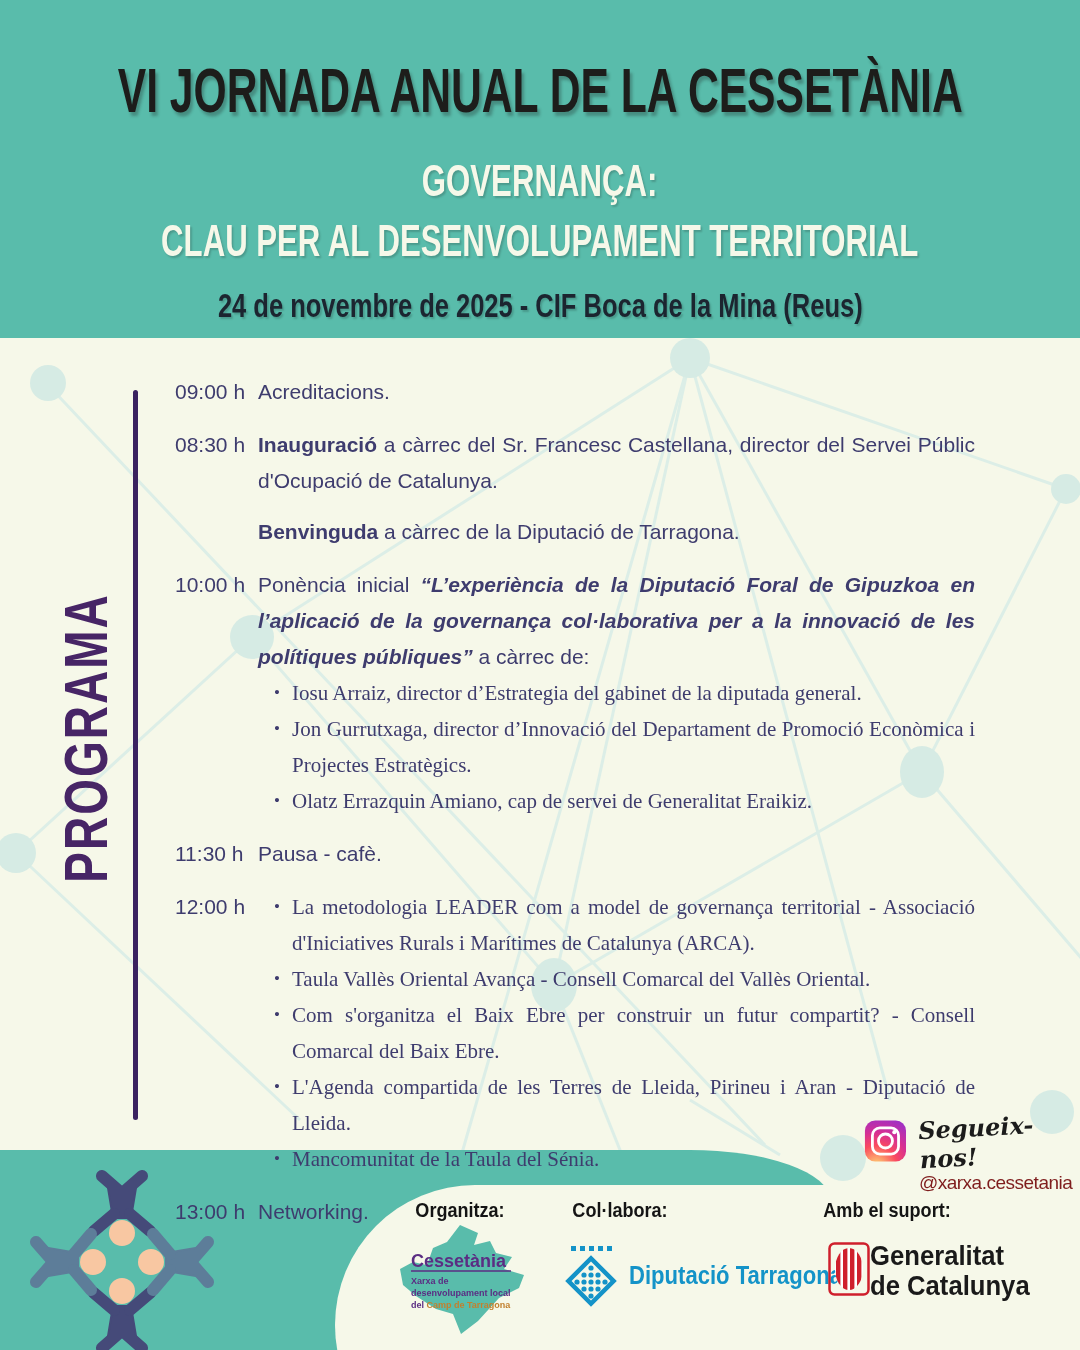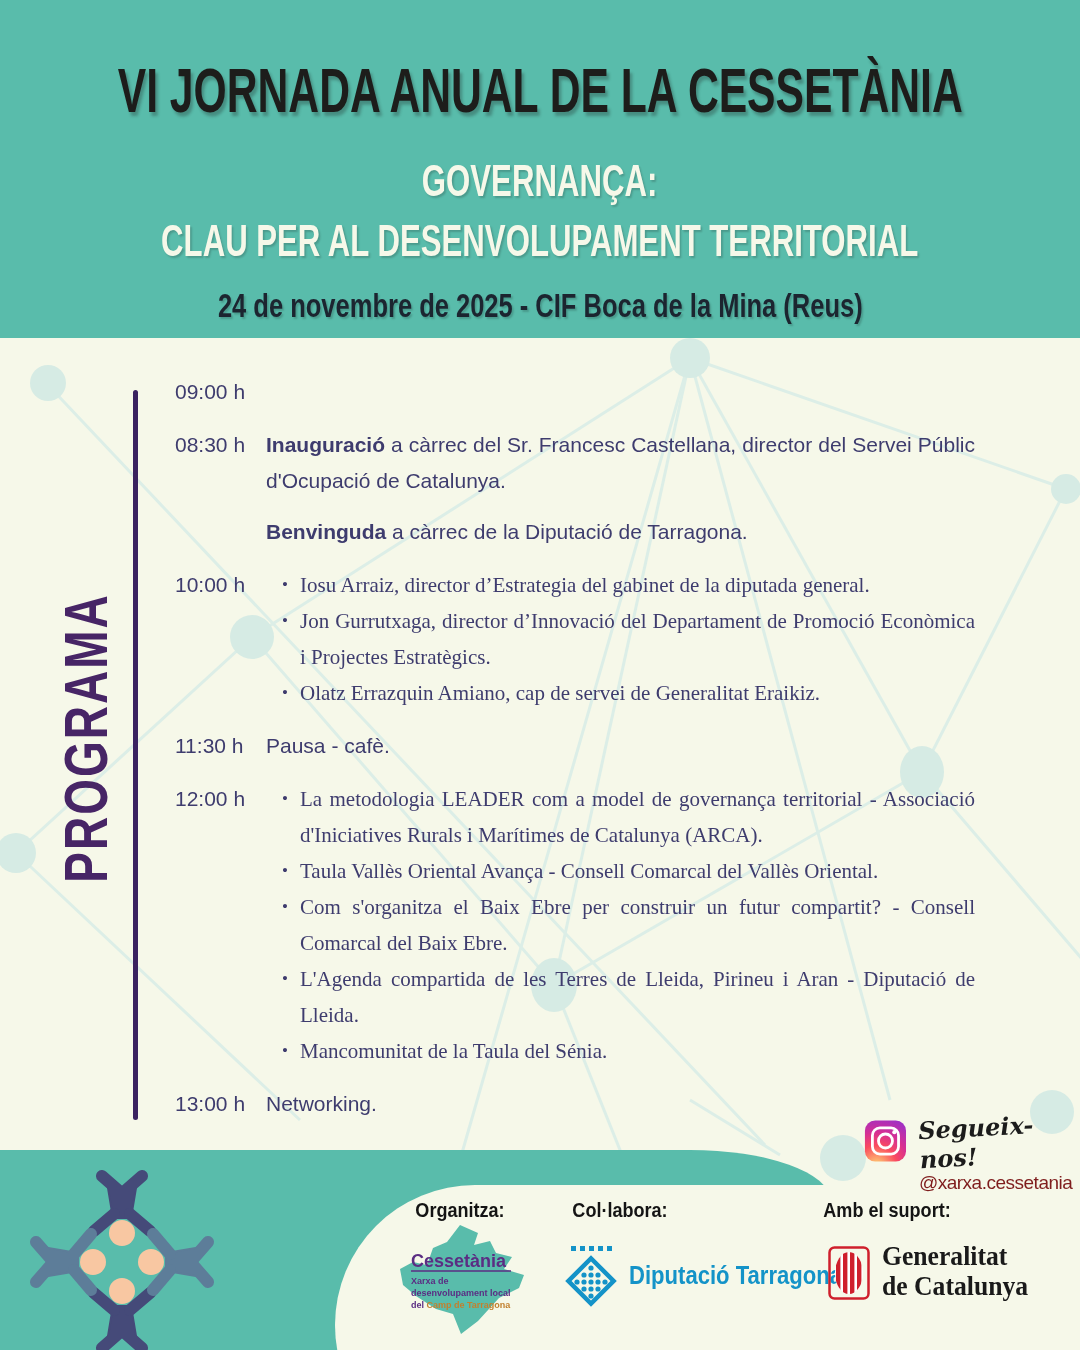--- a/index.html
+++ b/index.html
@@ -42,21 +42,21 @@
     white-space:nowrap;
   }
   .timeline-bar{
     position:absolute;left:133px;top:390px;width:5px;height:730px;
     background:#3a2260;border-radius:3px;z-index:3;
   }
   .program{
     position:absolute;left:175px;top:374px;width:800px;z-index:3;
     color:#3e3c6e;font-size:21px;line-height:36px;
   }
-  .row{display:flex;margin-bottom:17px;gap:8px;}
+  .row{display:flex;margin-bottom:17px;}
   .time{flex:0 0 83px;white-space:nowrap;}
   .content{flex:1;text-align:justify;}
   .content p{margin:0;}
   .content p + p{margin-top:15px;}
   b{font-weight:700;}
   .quote{font-weight:700;font-style:italic;}
   ul.bullets{list-style:none;margin:0;padding:0 0 0 16px;font-family:Liberation Serif, serif;}
   ul.bullets li{position:relative;padding-left:18px;text-align:justify;}
   ul.bullets li::before{
     content:"•";position:absolute;left:0;top:0;font-size:17px;color:#3e3c6e;
@@ -92,21 +92,21 @@
   .logo-diputacio{
     position:absolute;left:563px;top:1244px;z-index:4;
     display:flex;align-items:center;gap:10px;
   }
   .dipu-text{
     font-size:24px;font-weight:700;color:#1493c8;white-space:nowrap;
     transform:scale(0.92,1.05);transform-origin:left center;
   }
   .logo-generalitat{
     position:absolute;left:828px;top:1242px;z-index:4;
-    display:flex;align-items:flex-end;gap:12px;font-family:Liberation Serif, serif;
+    display:flex;align-items:flex-start;
   }
   .gene-text{
     font-size:27px;line-height:29px;font-weight:700;color:#1a1a1a;
     white-space:nowrap;transform:scale(0.95,1.05);transform-origin:left center;
   }
 </style>
 </head>
 <body>
 
 <div class="poster">
@@ -149,33 +149,35 @@
     <div class="banner-date">24 de novembre de 2025 - CIF Boca de la Mina (Reus)</div>
   </header>
 
   <div class="side-label">PROGRAMA</div>
   <div class="timeline-bar"></div>
 
   <section class="program">
 
     <div class="row">
       <div class="time">09:00 h</div>
+      <div class="content">Acreditacions.</div>
     </div>
 
     <div class="row">
       <div class="time">08:30 h</div>
       <div class="content">
         <p><b>Inauguració</b><span> a càrrec del Sr. Francesc Castellana, director del Servei Públic d'Ocupació de Catalunya.</span></p>
         <p><b>Benvinguda</b><span> a càrrec de la Diputació de Tarragona.</span></p>
       </div>
     </div>
 
     <div class="row">
       <div class="time">10:00 h</div>
       <div class="content">
+        <p><span>Ponència inicial </span><span class="quote">“L’experiència de la Diputació Foral de Gipuzkoa en l’aplicació de la governança col·laborativa per a la innovació de les polítiques públiques”</span><span> a càrrec de:</span></p>
         <ul class="bullets">
           <li>Iosu Arraiz, director d’Estrategia del gabinet de la diputada general.</li>
           <li>Jon Gurrutxaga, director d’Innovació del Departament de Promoció Econòmica i Projectes Estratègics.</li>
           <li>Olatz Errazquin Amiano, cap de servei de Generalitat Eraikiz.</li>
         </ul>
       </div>
     </div>
 
     <div class="row">
       <div class="time">11:30 h</div>

